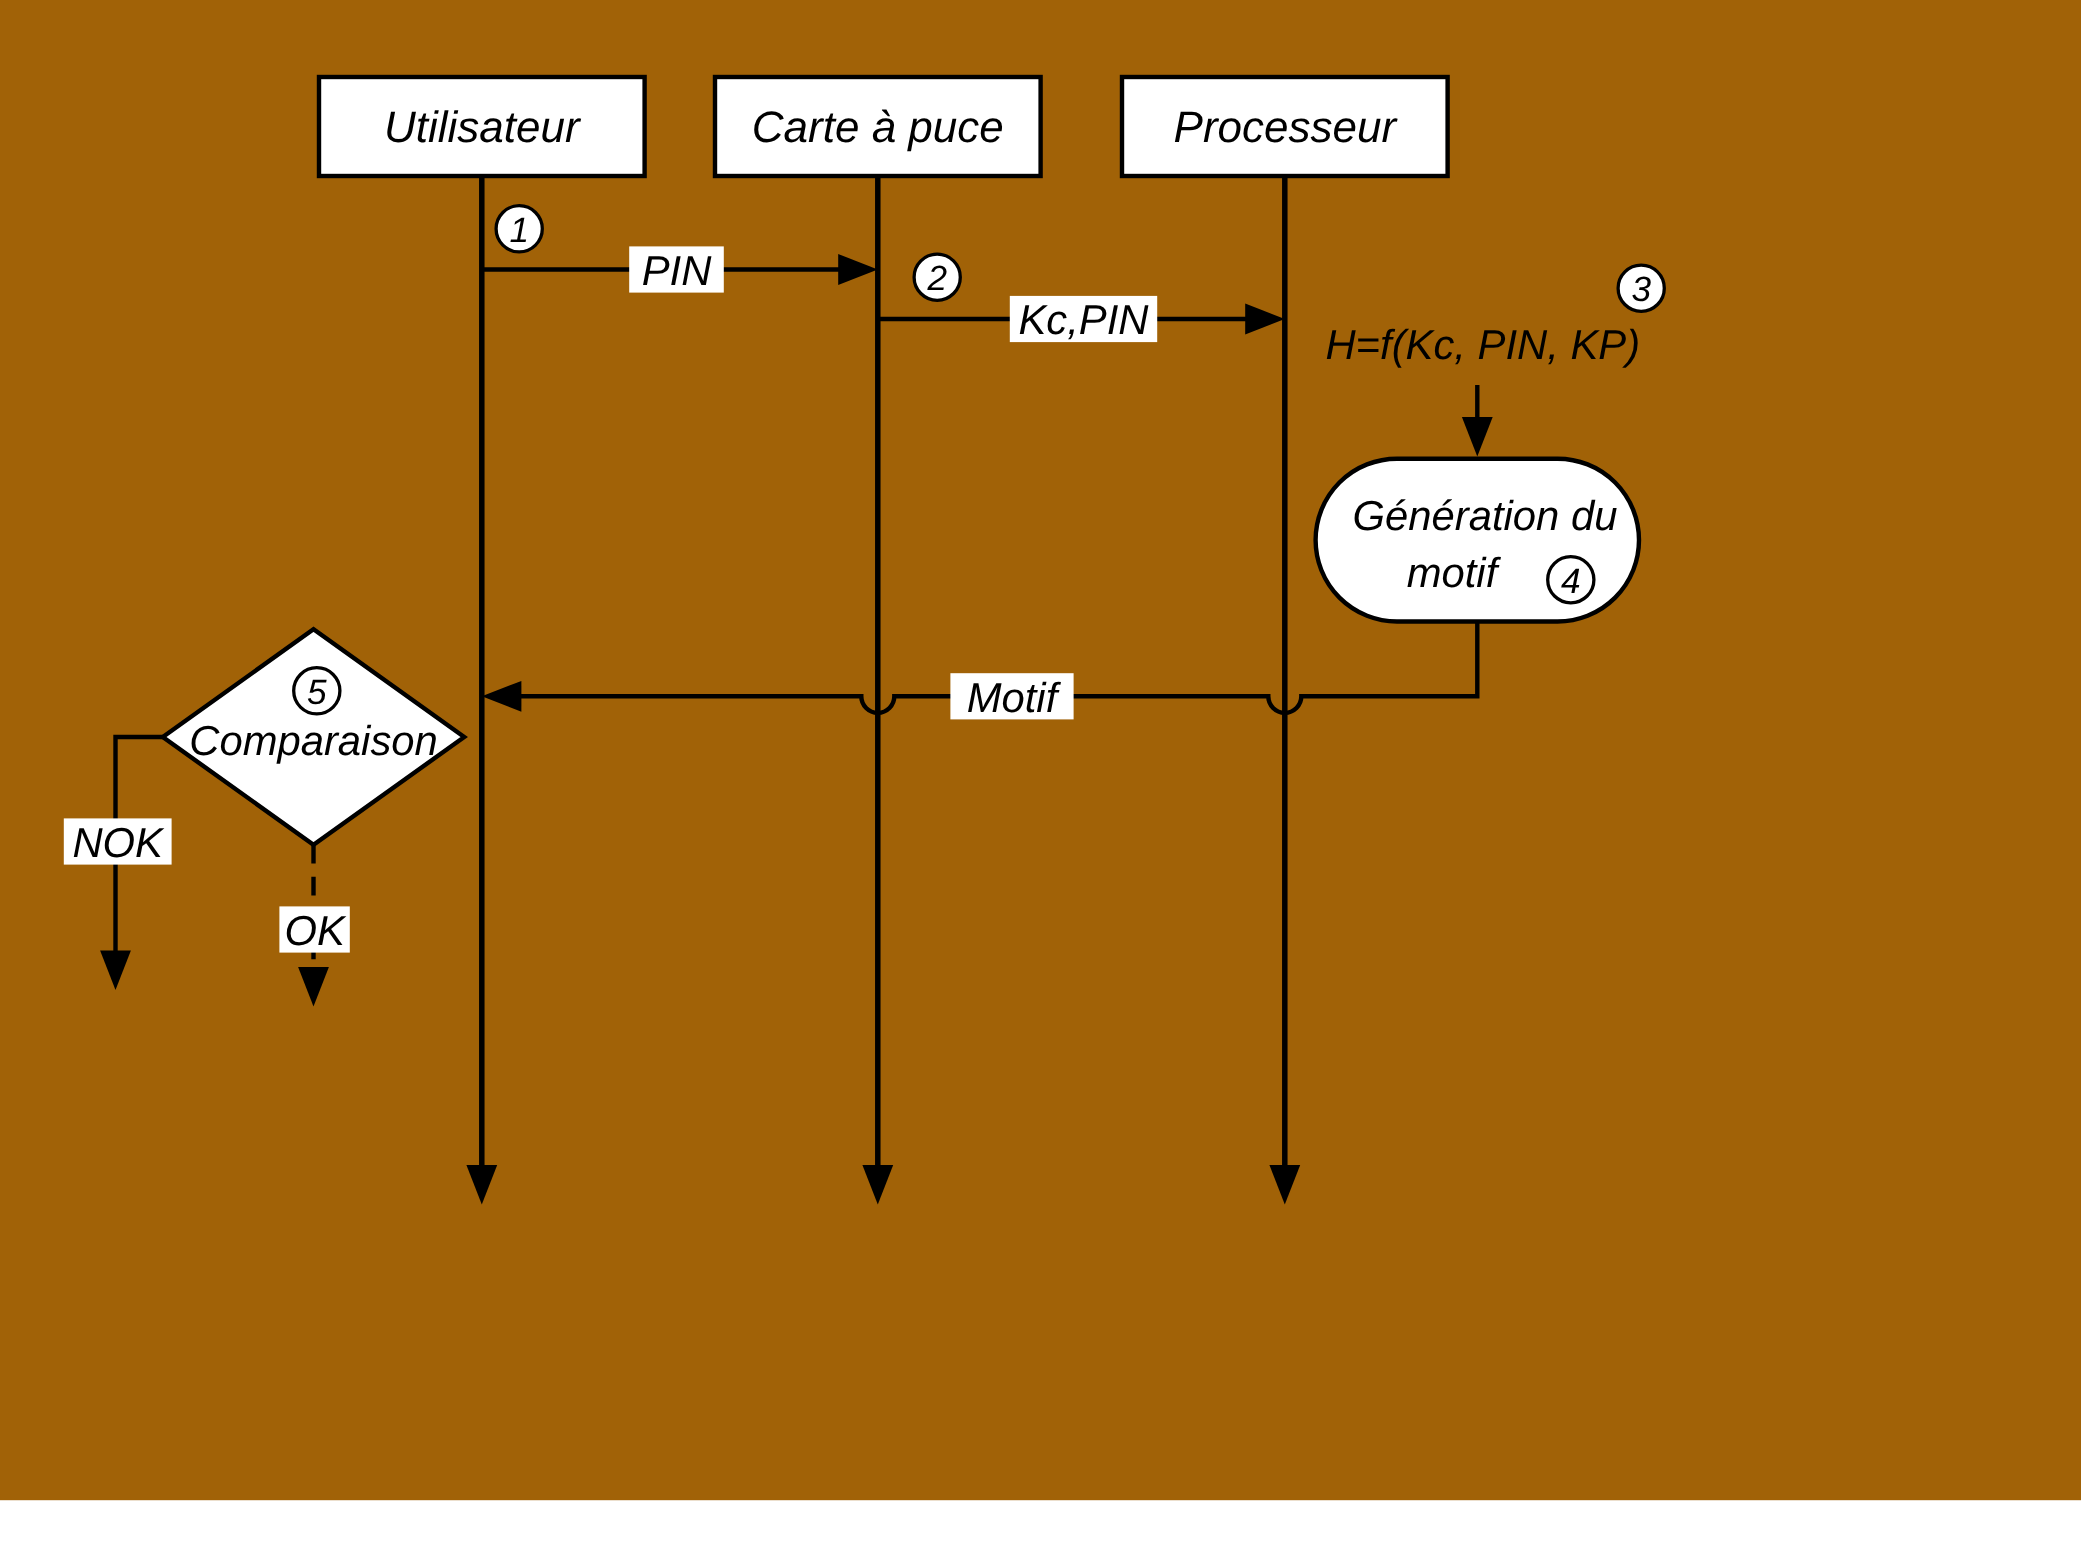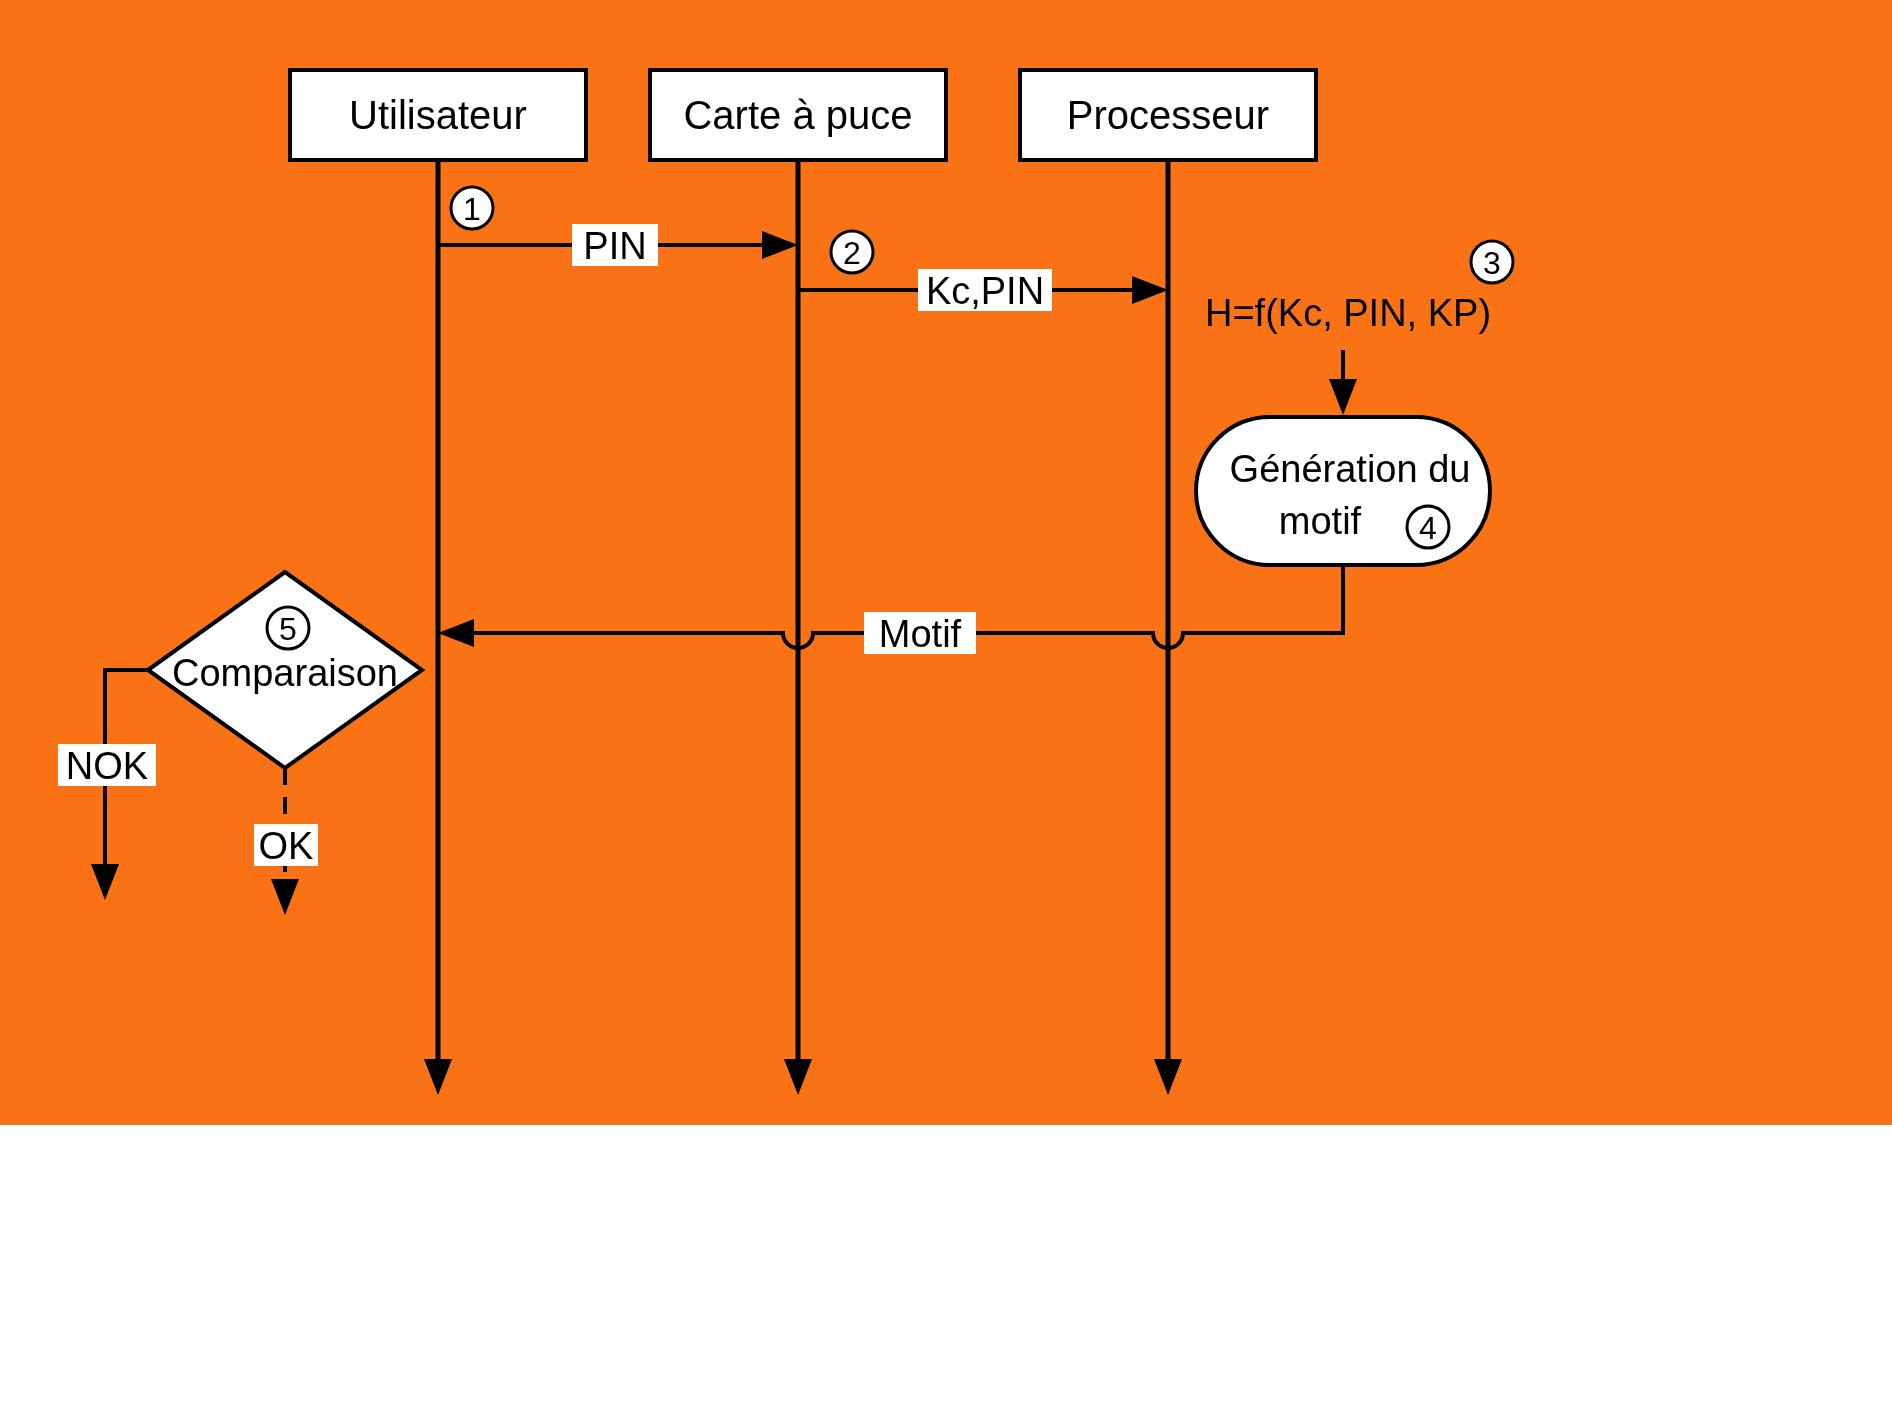--- a/index.html
+++ b/index.html
@@ -3,23 +3,24 @@
 <meta charset="utf-8">
 <style>
   html, body {
     margin: 0;
     padding: 0;
     background: #ffffff;
   }
   #stage {
     position: relative;
     width: 1892px;
-    height: 1125px;
-    background: #f97316;
+    height: 1364px;
+    background: #a16207;
     font-family: "Liberation Sans", sans-serif;
+    font-style: italic;
   }
   svg { display: block; }
   text {
     font-family: "Liberation Sans", sans-serif;
     fill: #000000;
   }
   .actor-label { font-size: 40px; }
   .msg-label { font-size: 38px; }
   .num-label { font-size: 32px; }
   .shape {

